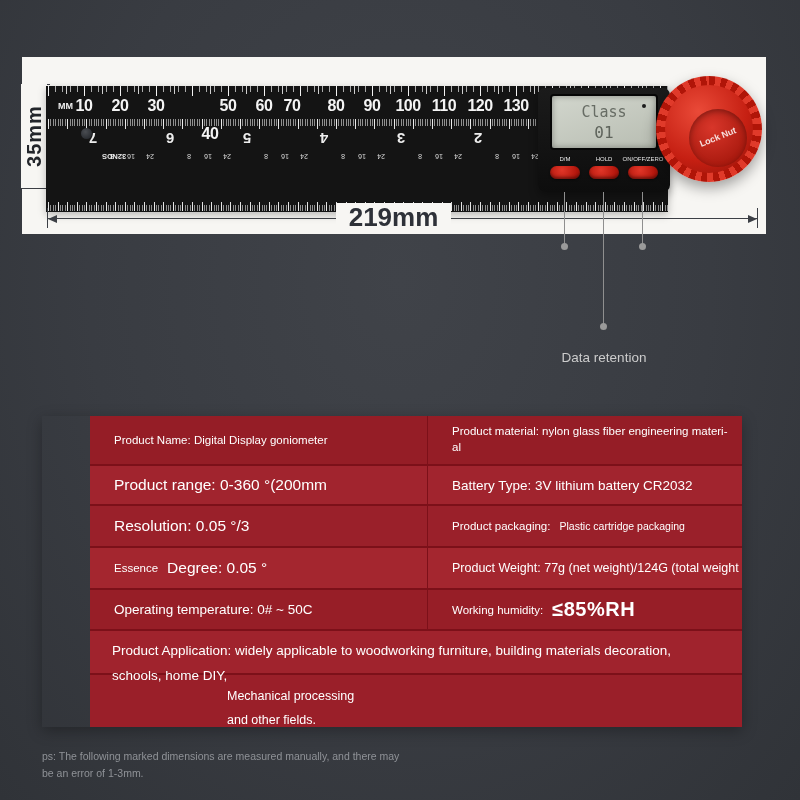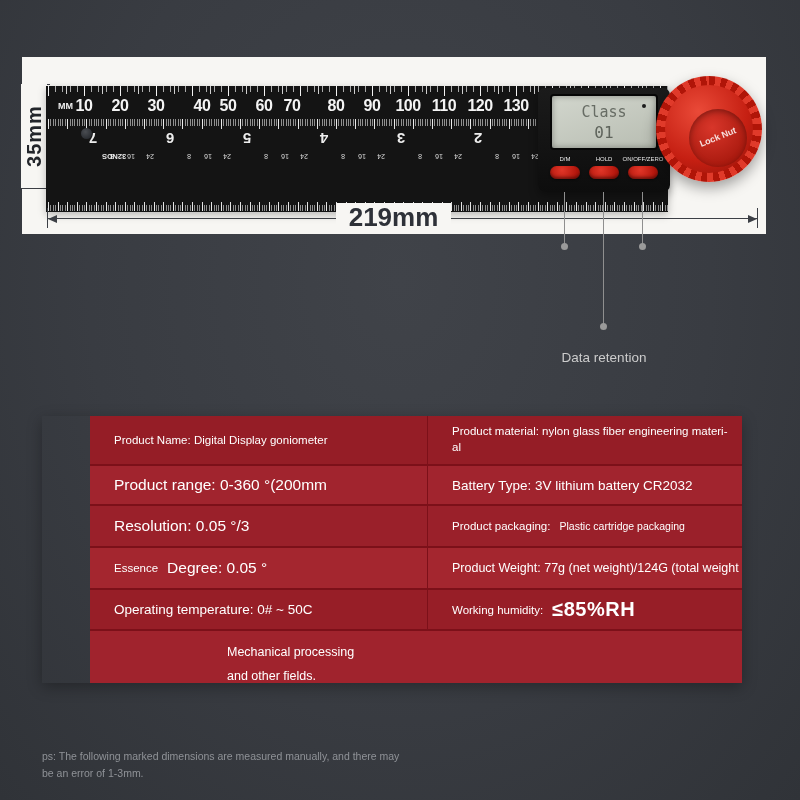--- a/index.html
+++ b/index.html
@@ -124,21 +124,21 @@
     <div class="tick mm-big"></div>
     <div class="tick mid-sm"></div>
     <div class="tick mid-big"></div>
     <div class="tick bot-sm"></div>
     <div class="tick bot-big"></div>
     <div class="mm-unit">MM</div>
     <div>
         <span class="mmnum" style="left: 38px;">10</span>
         <span class="mmnum" style="left: 74px;">20</span>
         <span class="mmnum" style="left: 110px;">30</span>
-        <span class="mmnum" style="left: 156px;">40</span>
+        <span class="mmnum" style="left: 164px; margin-top: 28px;">40</span>
         <span class="mmnum" style="left: 182px;">50</span>
         <span class="mmnum" style="left: 218px;">60</span>
         <span class="mmnum" style="left: 246px;">70</span>
         <span class="mmnum" style="left: 290px;">80</span>
         <span class="mmnum" style="left: 326px;">90</span>
         <span class="mmnum" style="left: 362px;">100</span>
         <span class="mmnum" style="left: 398px;">110</span>
         <span class="mmnum" style="left: 434px;">120</span>
         <span class="mmnum" style="left: 470px;">130</span>
         <span class="mmnum" style="left: 506px;">1</span>
@@ -248,20 +248,23 @@
     </div>
     <div class="trow" style="height:41px;">
       <div class="tcell left">
         <span class="t-md">Operating temperature: 0# ~ 50C</span>
       </div>
       <div class="tcell right">
         <span class="t-sm">Working humidity:</span>
         <span class="t-xl">≤85%RH</span>
       </div>
     </div>
+    <div class="trow full" style="height:44px;">
+      <span class="t-md">Product Application: widely applicable to woodworking furniture, building materials decoration, schools, home DIY,</span>
+    </div>
     <div class="trow full2" style="height:54px;">
       <span class="t-md pre" style="font-size:12.5px;">Mechanical processing
 and other fields.</span>
     </div>
   </div>
 
   <div class="footnote">ps: The following marked dimensions are measured manually, and there may
 be an error of 1-3mm.</div>
 
 </div>

